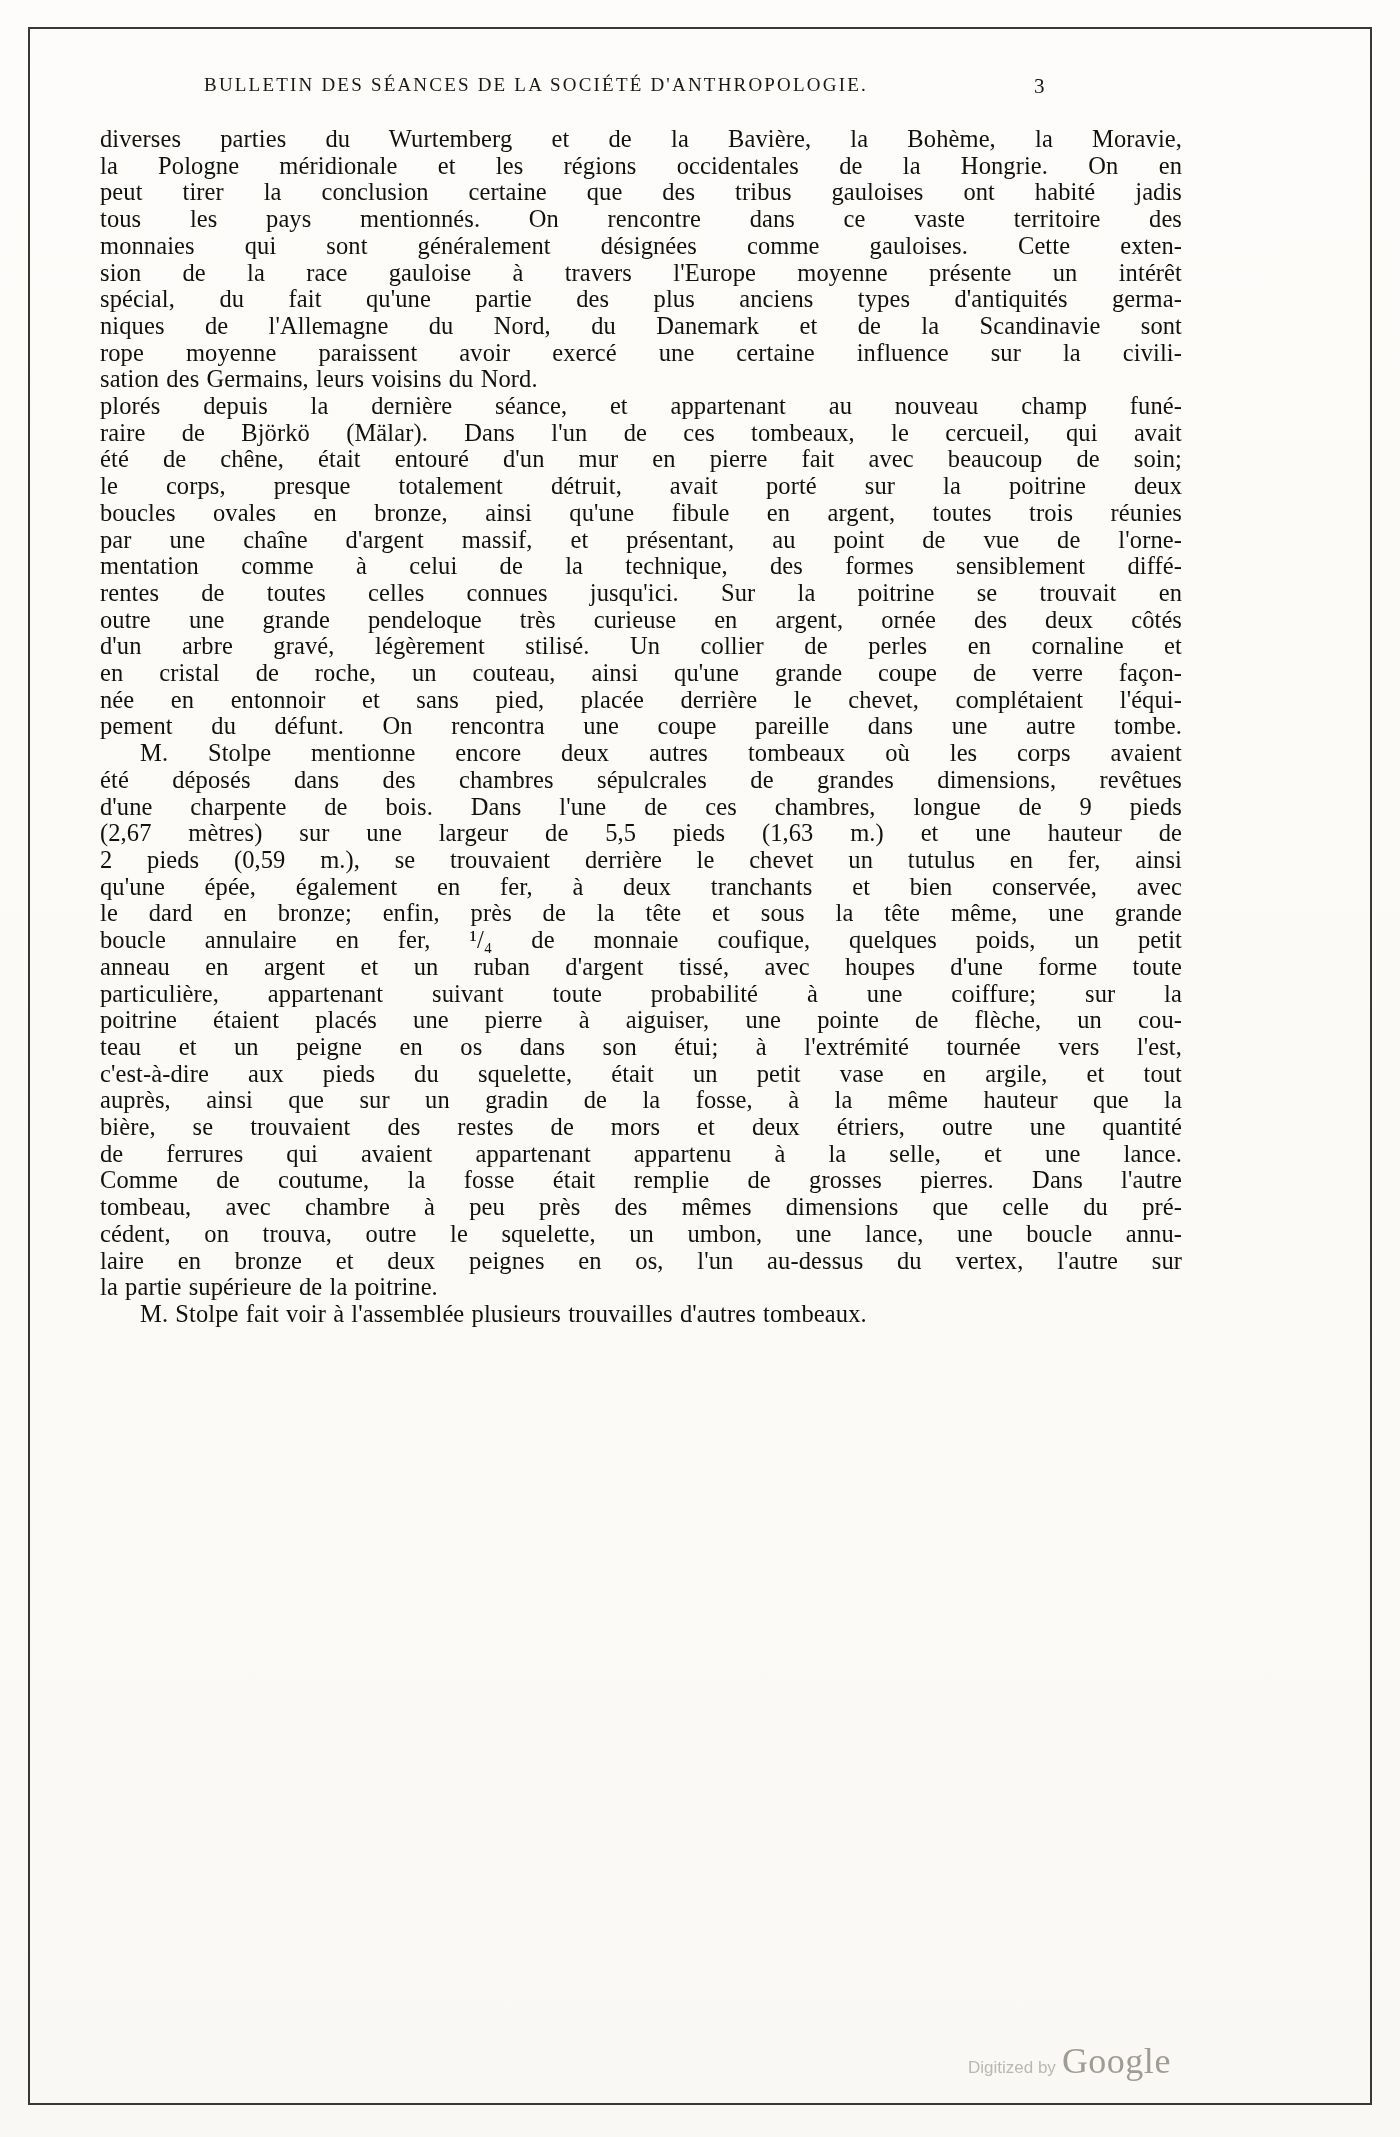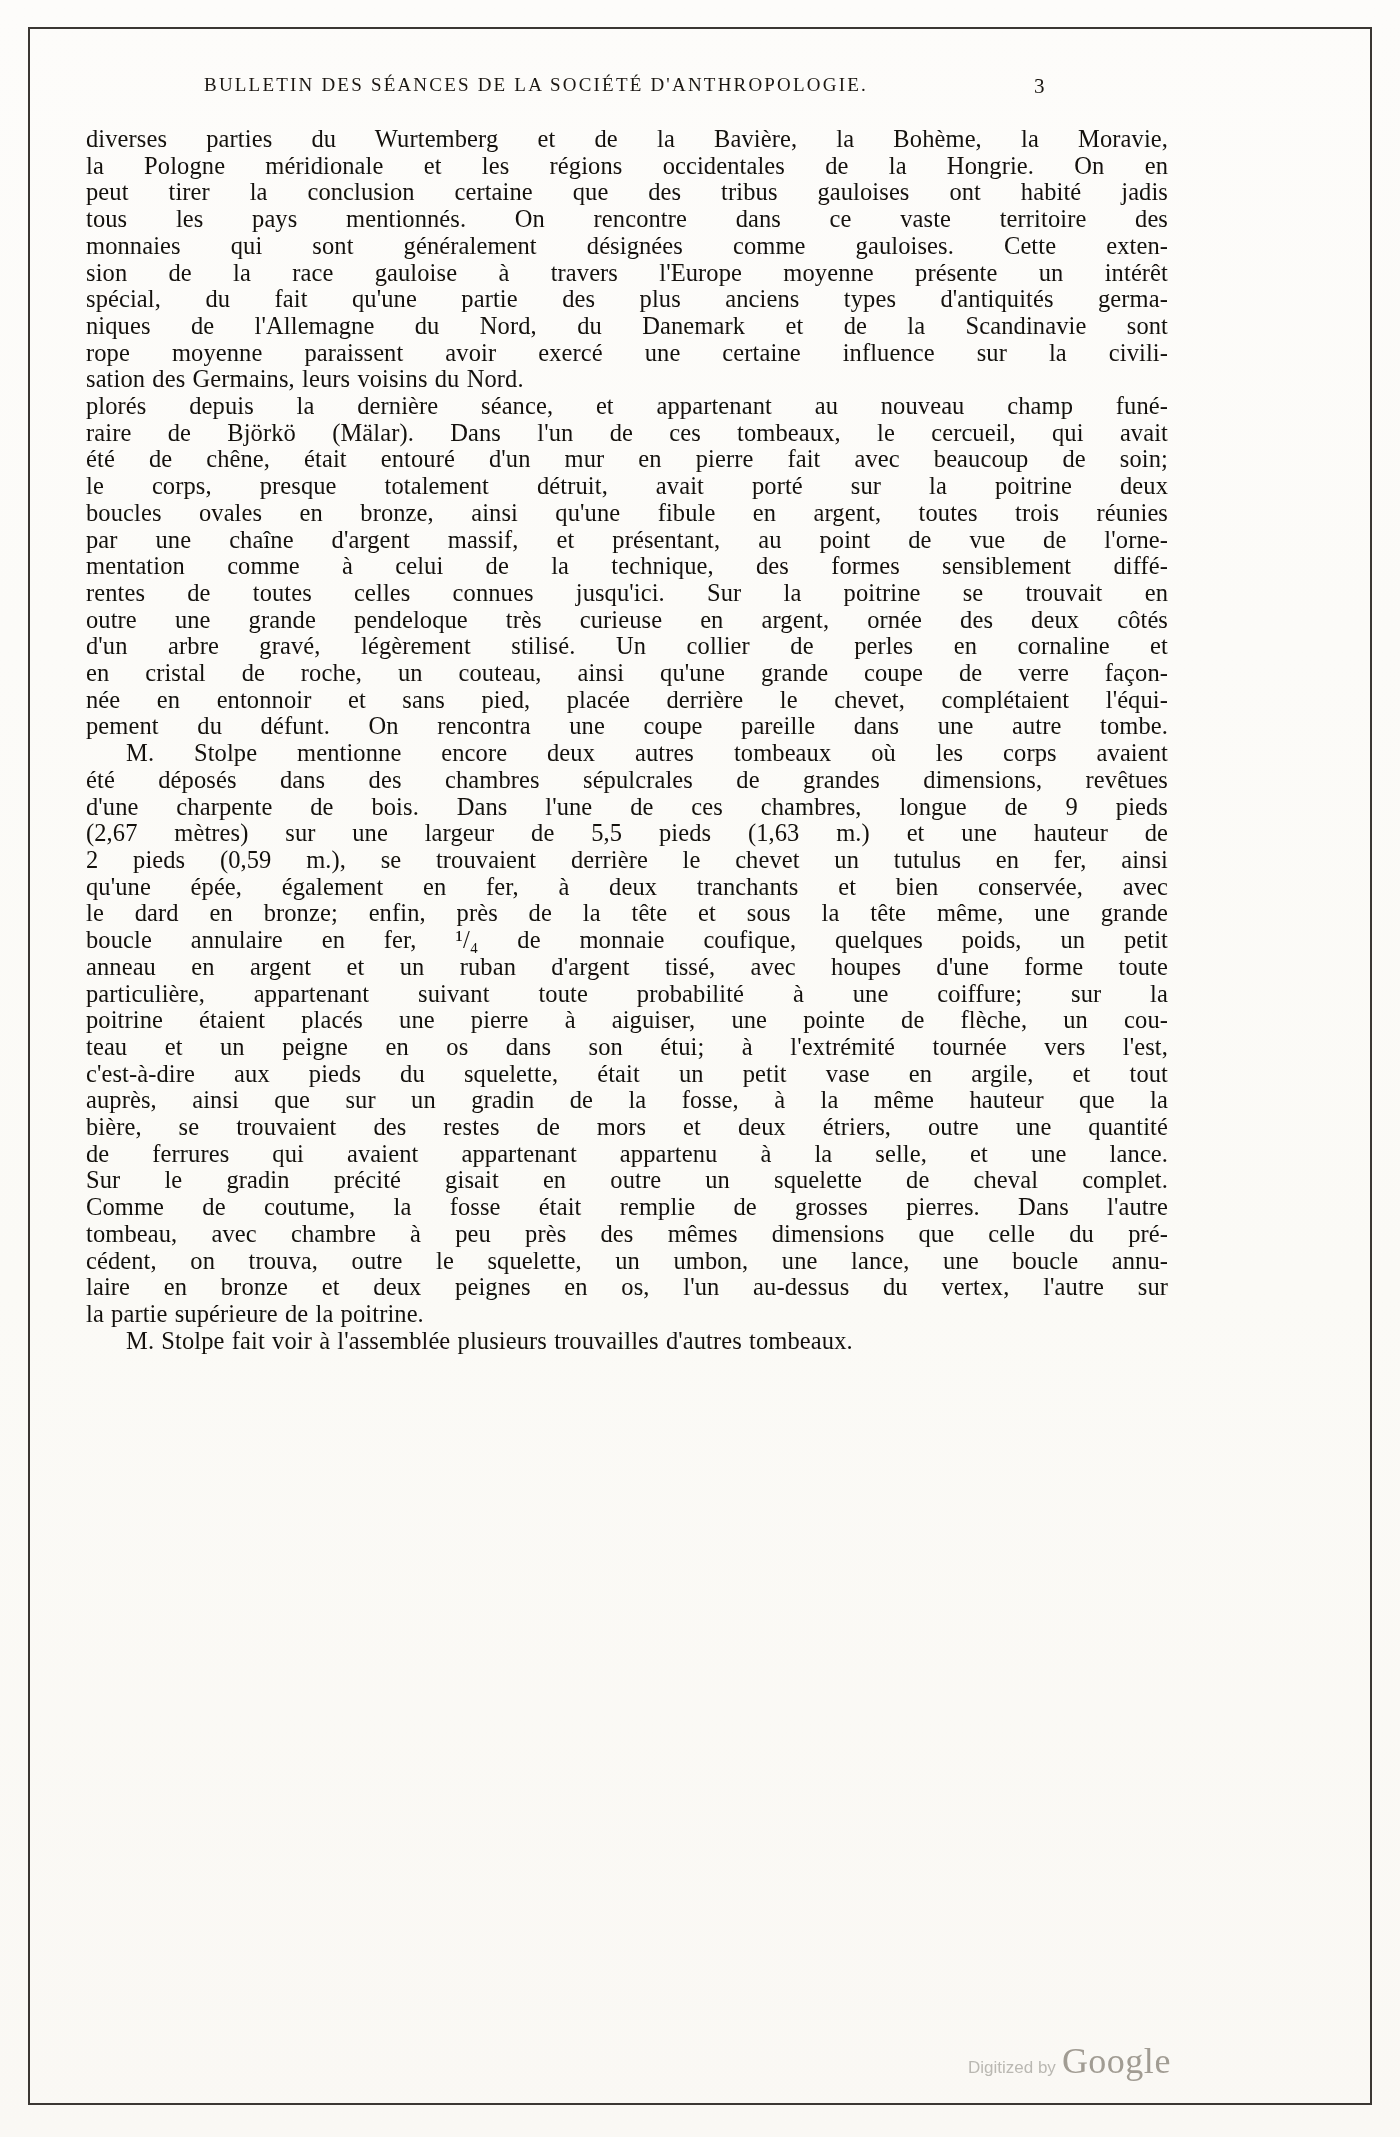--- a/index.html
+++ b/index.html
@@ -39,21 +39,21 @@
   }
   .running-head .folio {
     position: absolute;
     left: 944px;
     letter-spacing: 0;
     font-size: 21px;
   }
   
   .body-text {
     position: absolute;
-    top: 126px; left: 86px; width: 1082px;
+    top: 126px; left: 100px; width: 1082px;
     font-size: 24.5px;
     line-height: 26.7px;
     font-weight: 500;
     letter-spacing: 0.1px;
     word-spacing: 1px;
     color: #14110d;
   }
   .line {
     text-align: justify;
     text-align-last: justify;
@@ -131,21 +131,20 @@
         <div class="line">le dard en bronze; enfin, près de la tête et sous la tête même, une grande</div>
         <div class="line">boucle annulaire en fer, ¹/₄ de monnaie coufique, quelques poids, un petit</div>
         <div class="line">anneau en argent et un ruban d'argent tissé, avec houpes d'une forme toute</div>
         <div class="line">particulière, appartenant suivant toute probabilité à une coiffure; sur la</div>
         <div class="line">poitrine étaient placés une pierre à aiguiser, une pointe de flèche, un cou-</div>
         <div class="line">teau et un peigne en os dans son étui; à l'extrémité tournée vers l'est,</div>
         <div class="line">c'est-à-dire aux pieds du squelette, était un petit vase en argile, et tout</div>
         <div class="line">auprès, ainsi que sur un gradin de la fosse, à la même hauteur que la</div>
         <div class="line">bière, se trouvaient des restes de mors et deux étriers, outre une quantité</div>
         <div class="line">de ferrures qui avaient appartenant appartenu à la selle, et une lance.</div>
-        <div class="line">Sur le gradin précité gisait en outre un squelette de cheval complet.</div>
         <div class="line">Comme de coutume, la fosse était remplie de grosses pierres. Dans l'autre</div>
         <div class="line">tombeau, avec chambre à peu près des mêmes dimensions que celle du pré-</div>
         <div class="line">cédent, on trouva, outre le squelette, un umbon, une lance, une boucle annu-</div>
         <div class="line">laire en bronze et deux peignes en os, l'un au-dessus du vertex, l'autre sur</div>
         <div class="line para-end">la partie supérieure de la poitrine.</div>
       </div>
       <div class="para">
         <div class="line indent para-end">M. Stolpe fait voir à l'assemblée plusieurs trouvailles d'autres tombeaux.</div>
       </div>
     </div>

